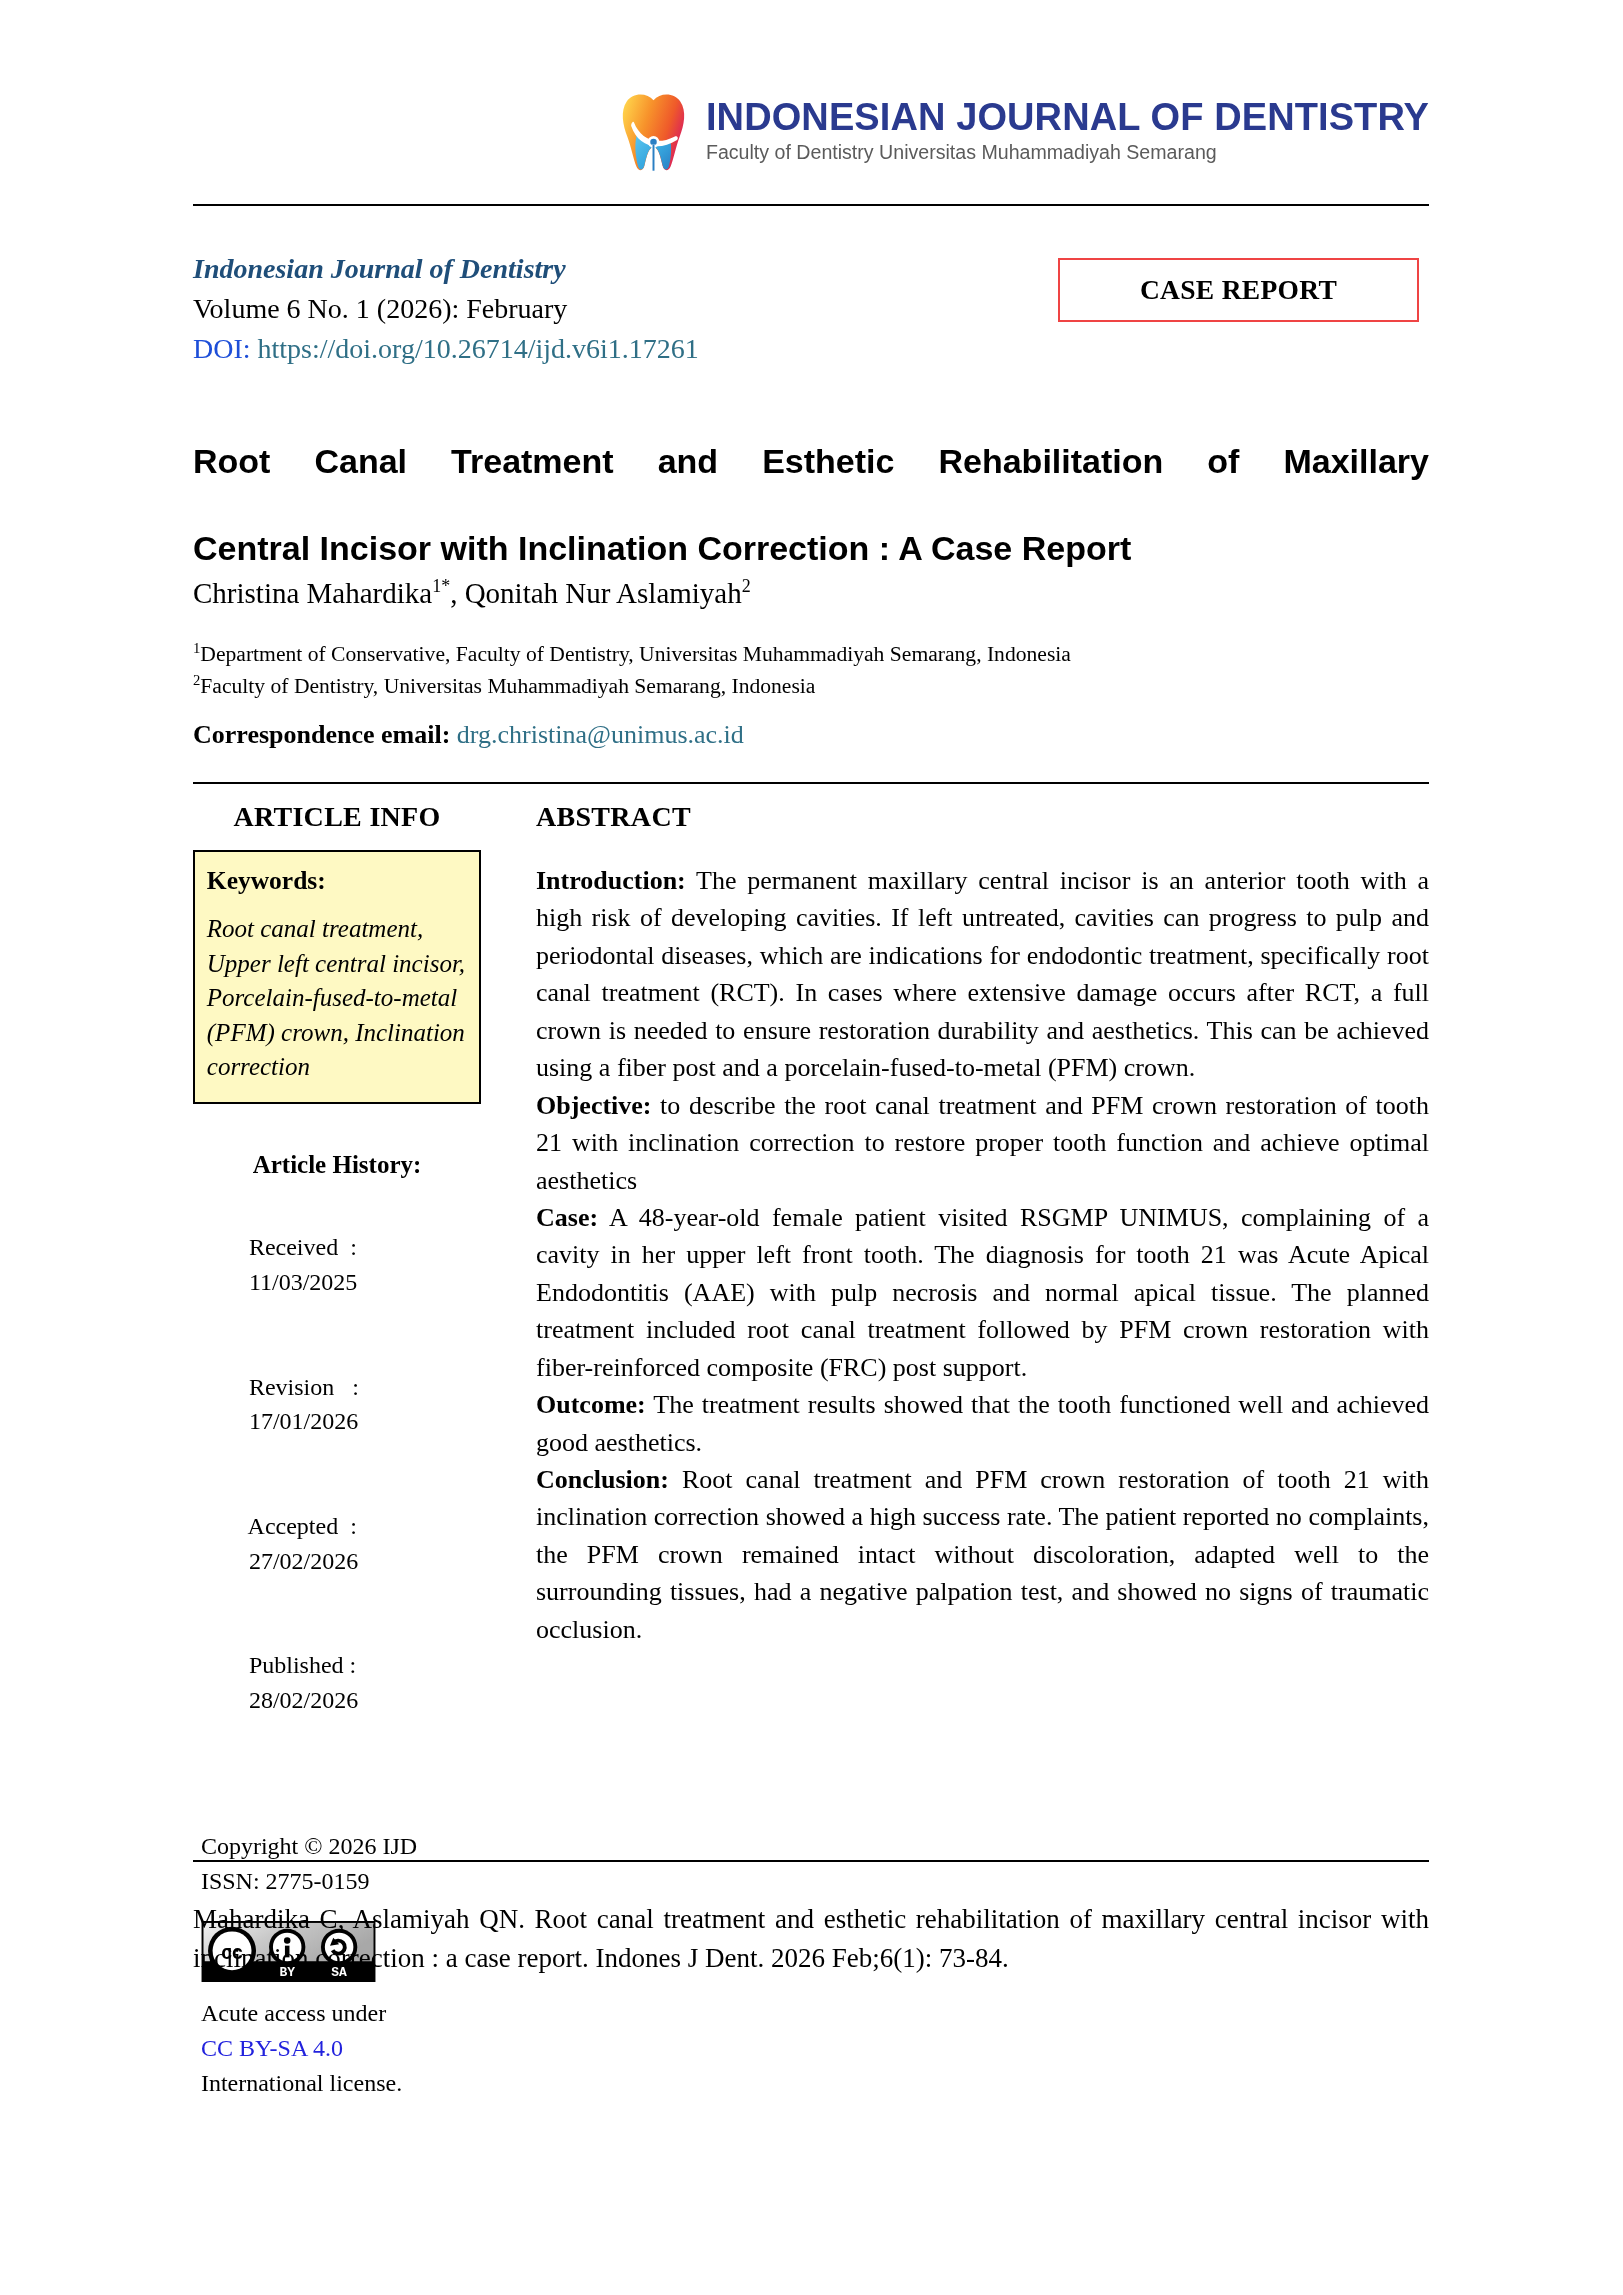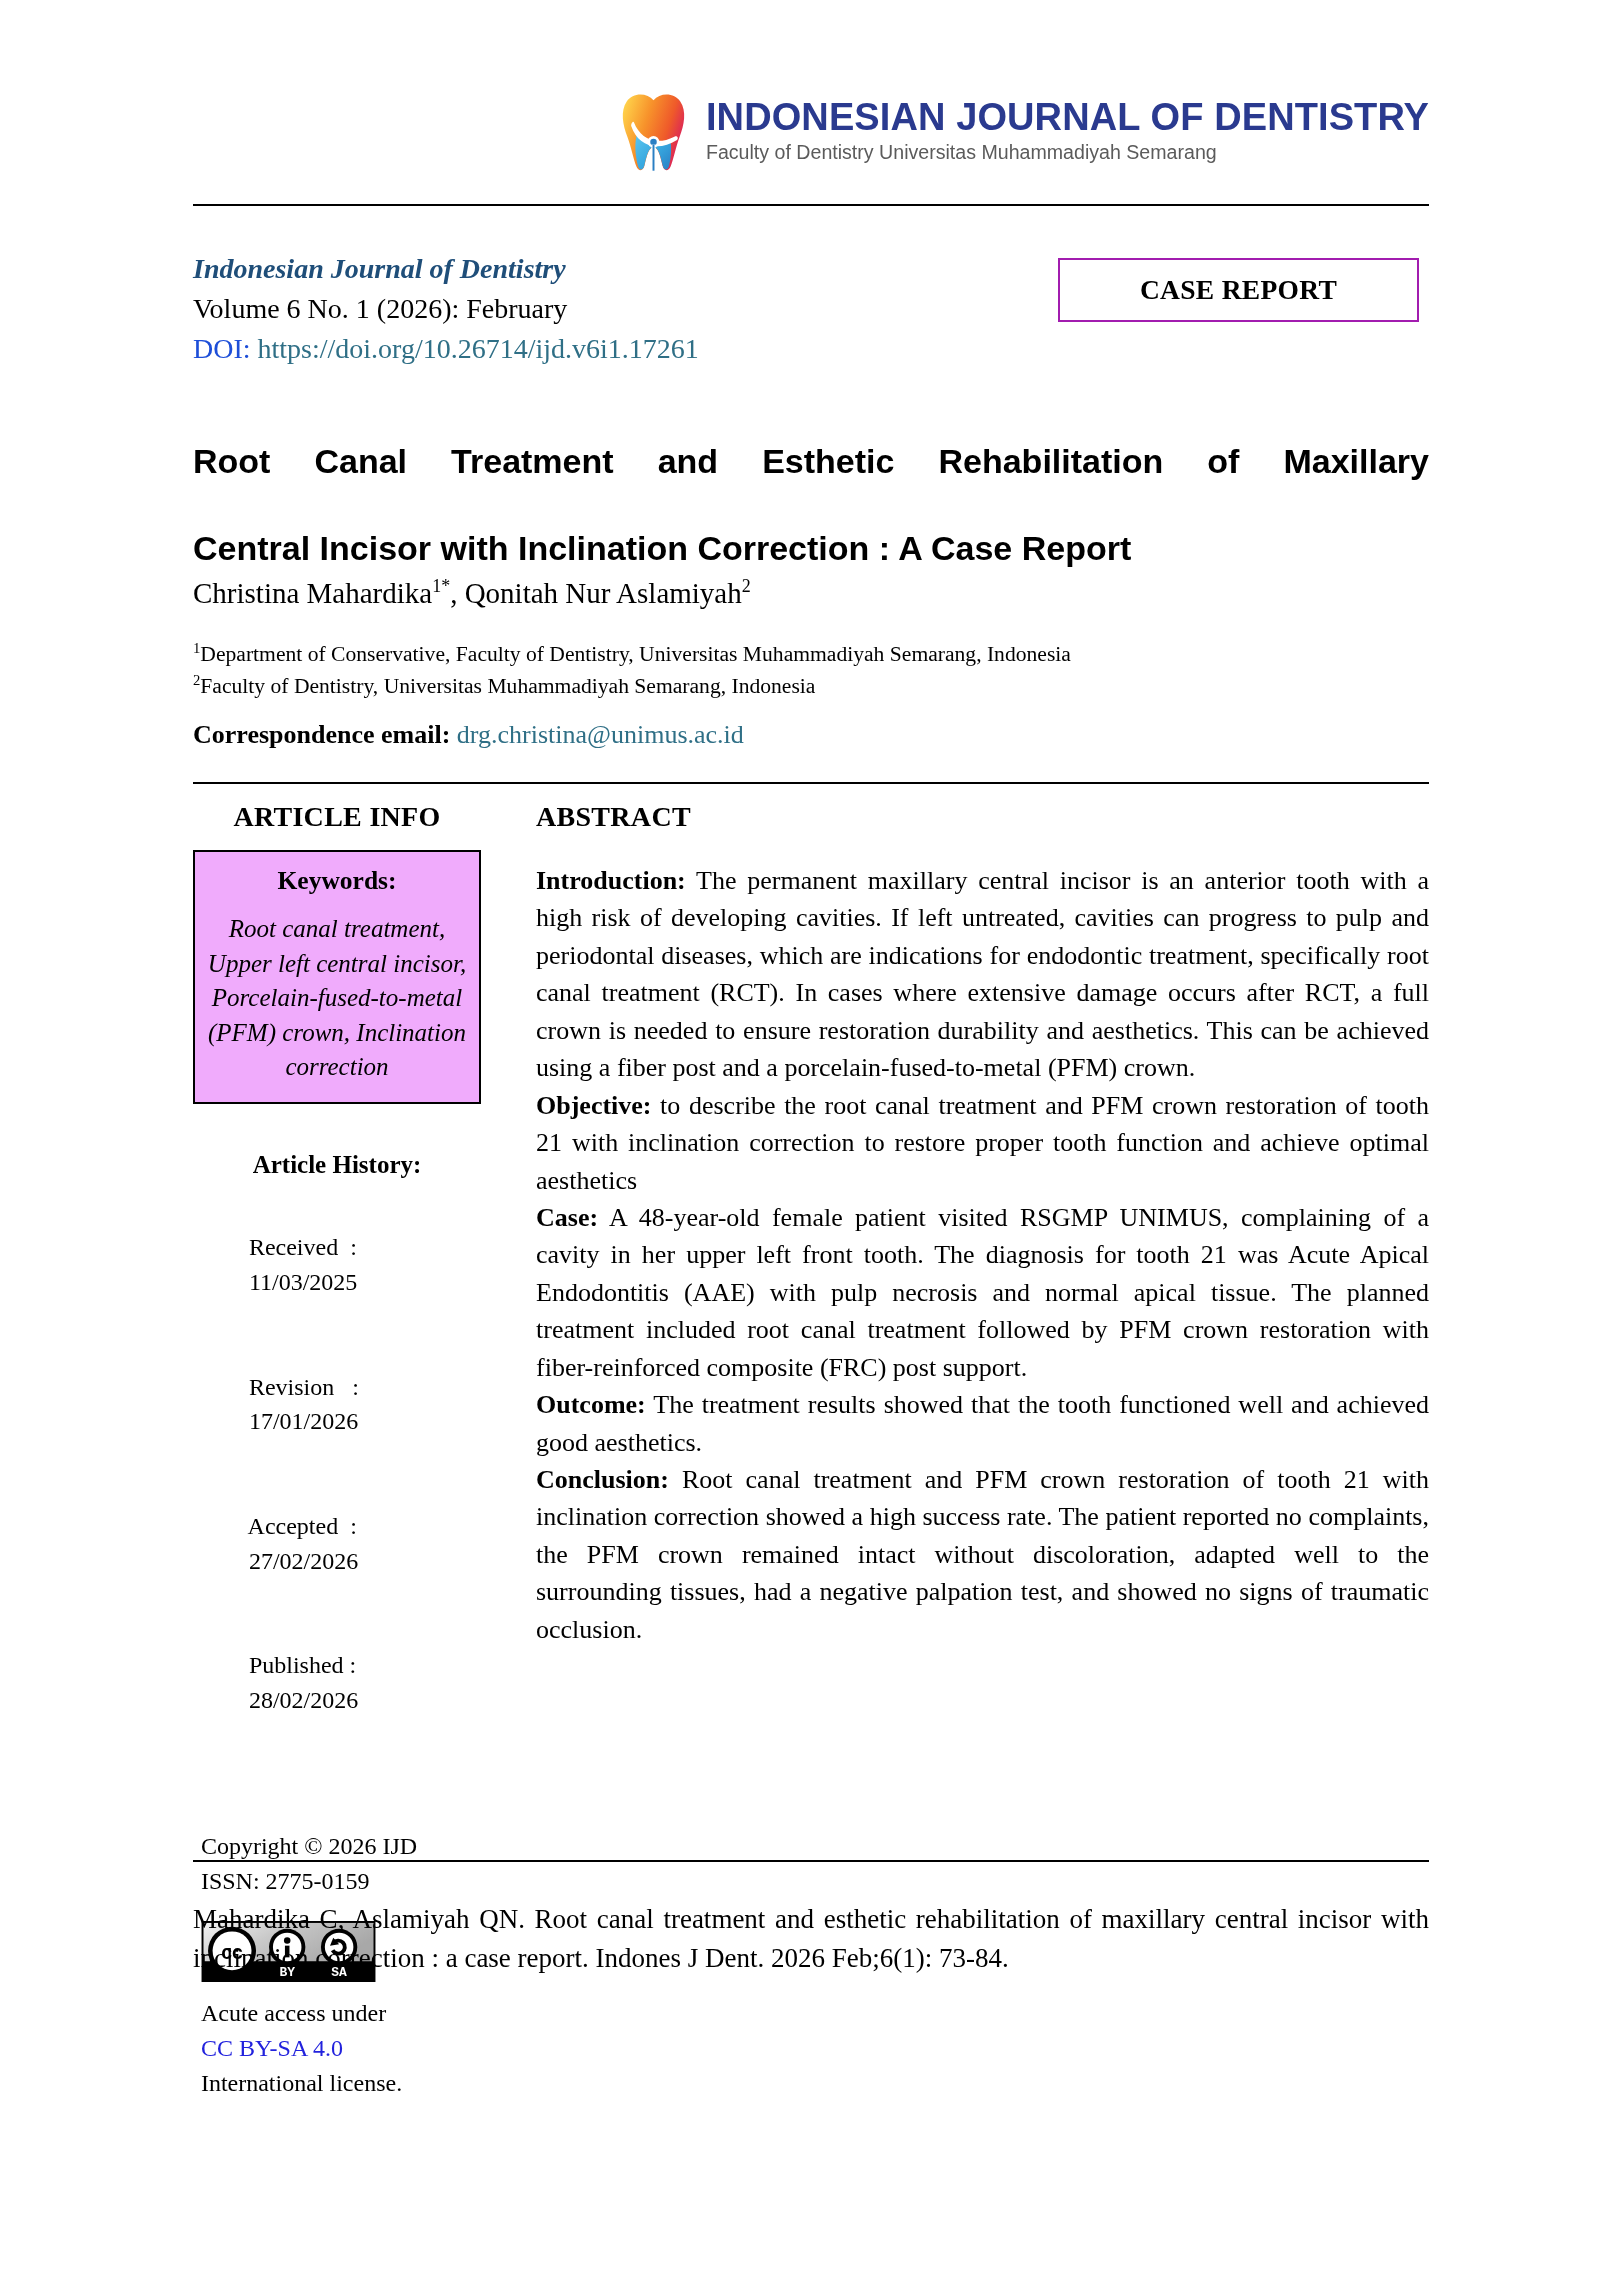--- a/index.html
+++ b/index.html
@@ -94,21 +94,21 @@
   .doi-label { color: #1d4ed8; }
   .doi-link  { color: #2f6f86; }
 
   
   .case-report-box {
     position: absolute;
     left: 1058px;
     top: 258px;
     width: 361px;
     height: 64px;
-    border: 2px solid #a21caf;
+    border: 2px solid #ef4444;
     display: flex;
     align-items: center;
     justify-content: center;
     font-weight: bold;
     font-size: 27.5px;
     letter-spacing: 0.3px;
     box-sizing: border-box;
   }
 
   
@@ -179,24 +179,23 @@
   .section-head {
     font-weight: bold;
     font-size: 28px;
     letter-spacing: 0.3px;
   }
   .section-head.centered { text-align: center; }
 
   .keywords-box {
     margin-top: 17px;
     border: 2px solid #000;
-    background: #f0abfc;
+    background: #fef9c3;
     padding: 14.4px 11.8px 17px 11.8px;
     box-sizing: border-box;
-    text-align: center;
   }
   .keywords-title {
     font-weight: bold;
     font-size: 25.5px;
     margin-bottom: 15.7px;
   }
   .keywords-list {
     font-style: italic;
     font-size: 25px;
     line-height: 1.38;

